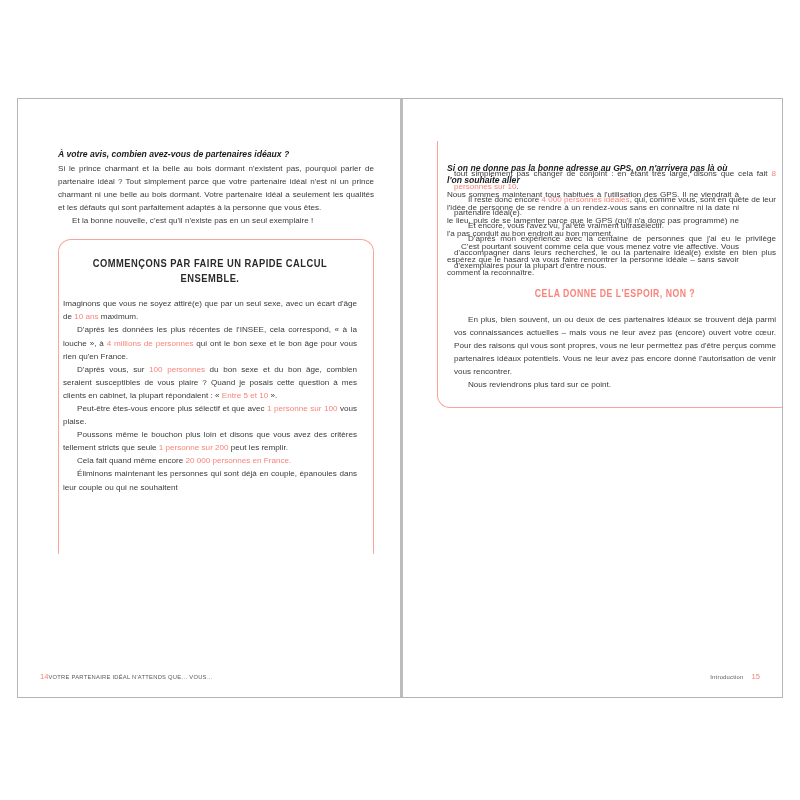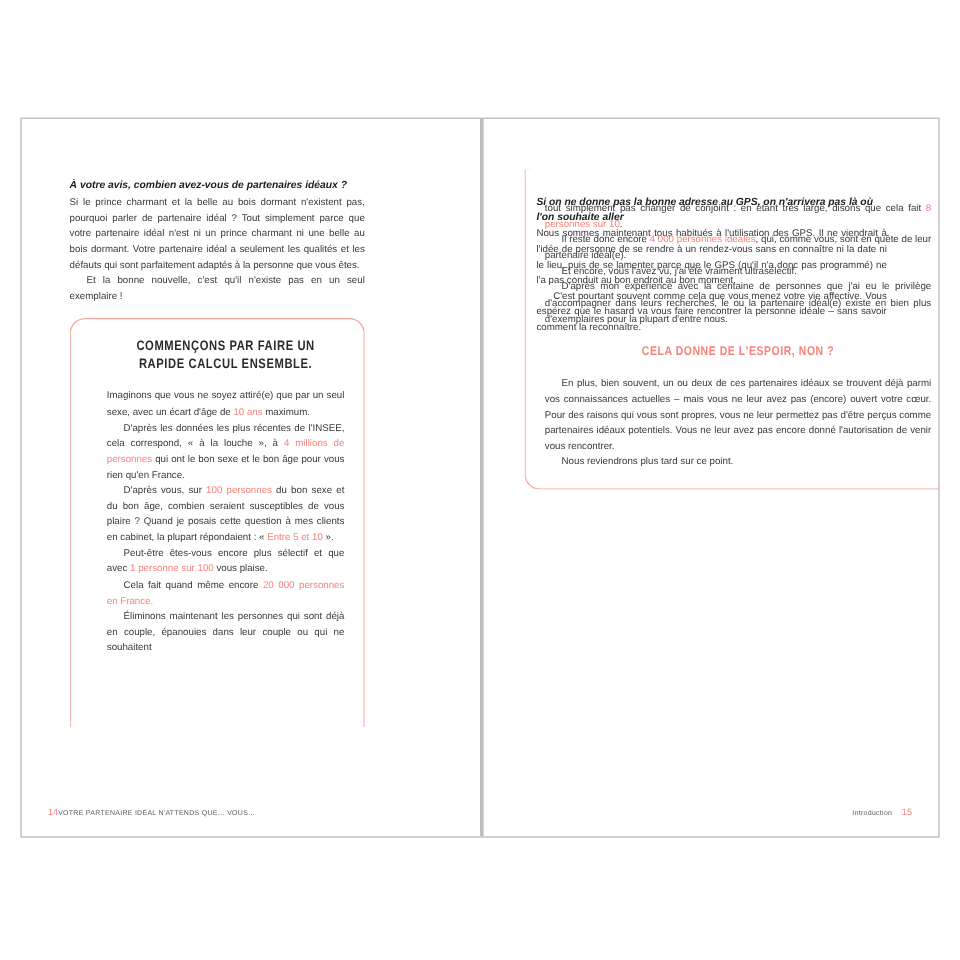--- a/index.html
+++ b/index.html
@@ -46,21 +46,21 @@
   .col {
     position: absolute;
     color: #3a3a3c;
     font-size: 8.1px;
     line-height: 13.1px;
     text-align: justify;
     -webkit-hyphens: none;
     hyphens: none;
   }
 
-  #left-col  { left: 40px; top: 50px;  width: 246px; }
+  #left-col  { left: 40px; top: 50px;  width: 316px; }
   #right-col { left: 44px; top: 48px;  width: 292px; }
 
   .h-italic {
     font-style: italic;
     font-weight: bold;
     color: #1d1d1f;
     font-size: 8.6px;
     line-height: 11.8px;
     text-align: left;
     margin: 0 0 1px 0;
@@ -77,21 +77,21 @@
   
   .callout {
     position: relative;
     border: 1.4px solid #f9a49c;
     border-radius: 13px;
     box-sizing: border-box;
   }
 
   #callout-left {
     margin-top: 12px;
-    padding: 16px 16px 14px 30px;
+    padding: 16px 16px 14px 4px;
     
     margin-bottom: -40px;
     border-bottom: none;
     border-bottom-left-radius: 0;
     border-bottom-right-radius: 0;
     padding-bottom: 60px;
   }
 
   #callout-right {
     position: absolute;
@@ -174,20 +174,23 @@
         </p>
 
         <p class="body indent">
           <span>D'après vous, sur </span><span class="pink">100 personnes</span><span> du bon sexe et du bon âge, combien seraient susceptibles de vous plaire ? Quand je posais cette question à mes clients en cabinet, la plupart répondaient : « </span><span class="pink">Entre 5 et 10</span><span> ».</span>
         </p>
 
         <p class="body indent">
           <span>Peut-être êtes-vous encore plus sélectif et que avec </span><span class="pink">1 personne sur 100</span><span> vous plaise.</span>
         </p>
 
+        <p class="body indent">
+          <span>Poussons même le bouchon plus loin et disons que vous avez des critères tellement stricts que seule </span><span class="pink">1 personne sur 200</span><span> peut les remplir.</span>
+        </p>
 
         <p class="body indent">
           <span>Cela fait quand même encore </span><span class="pink">20 000 personnes en France.</span>
         </p>
 
         <p class="body indent">Éliminons maintenant les personnes qui sont déjà en couple, épanouies dans leur couple ou qui ne souhaitent</p>
       </div>
     </div>
 
     <div class="footer" id="footer-left">

